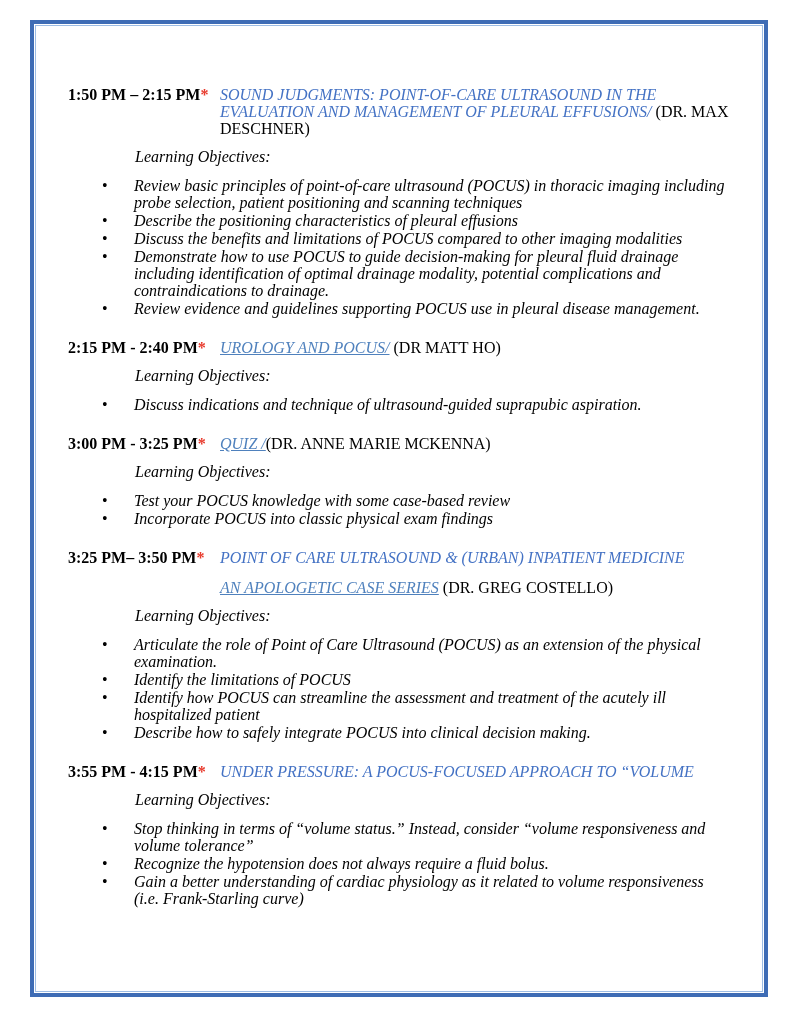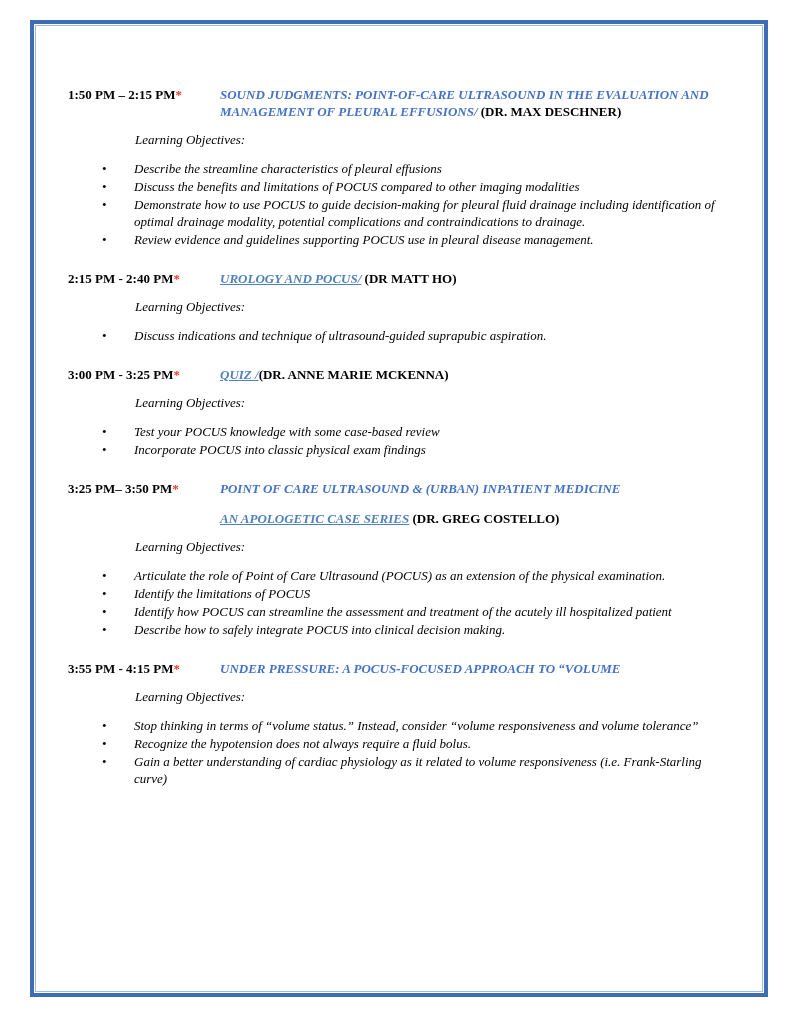--- a/index.html
+++ b/index.html
@@ -18,33 +18,33 @@
     padding: 1px;
   }
   .frame-inner {
     width: 100%; height: 100%;
     border: 1px solid #9dbce4;
     box-sizing: border-box;
     overflow: hidden;
   }
   .content {
     padding: 60px 30px 0 32px;
-    font-size: 13px;
+    font-size: 16px;
     line-height: 17px;
   }
   .session { margin-bottom: 22px; }
   .session.break-gap { margin-bottom: 36px; }
   .session-header { display: flex; align-items: flex-start; }
   .time {
     width: 152px; flex: 0 0 152px;
     font-weight: bold;
     white-space: nowrap;
   }
   .star { color: #e8392b; font-weight: bold; }
-  .title { flex: 1; font-weight: bold; }
+  .title { flex: 1; font-weight: normal; }
   .t-blue { color: #4472c4; font-style: italic; }
   .t-link { color: #4f81bd; font-style: italic; text-decoration: underline; }
   .t-link-plain { color: #4f81bd; font-style: italic; }
   .t-sep { color: #000000; font-style: italic; }
   .t-speaker { color: #000000; }
   .title-line2 { margin-top: 13px; }
   .lo {
     font-style: italic;
     margin: 11px 0 12px 67px;
   }
@@ -76,21 +76,22 @@
         <div class="session">
           <div class="session-header">
             <div class="time"><span>1:50 PM – 2:15 PM</span><span class="star">*</span></div>
             <div class="title">
               <span class="t-blue">SOUND JUDGMENTS: POINT-OF-CARE ULTRASOUND IN THE EVALUATION AND MANAGEMENT OF PLEURAL EFFUSIONS/</span>
               <span class="t-speaker">(DR. MAX DESCHNER)</span>
             </div>
           </div>
           <div class="lo">Learning Objectives:</div>
           <ul class="objectives">
-            <li>Describe the streamline characteristics of pleural effusions</li>
+            <li>Review basic principles of point-of-care ultrasound (POCUS) in thoracic imaging including probe selection, patient positioning and scanning techniques</li>
+            <li>Describe the positioning characteristics of pleural effusions</li>
             <li>Discuss the benefits and limitations of POCUS compared to other imaging modalities</li>
             <li>Demonstrate how to use POCUS to guide decision-making for pleural fluid drainage including identification of optimal drainage modality, potential complications and contraindications to drainage.</li>
             <li>Review evidence and guidelines supporting POCUS use in pleural disease management.</li>
           </ul>
         </div>
 
         <div class="session">
           <div class="session-header">
             <div class="time"><span>2:15 PM - 2:40 PM</span><span class="star">*</span></div>
             <div class="title">

